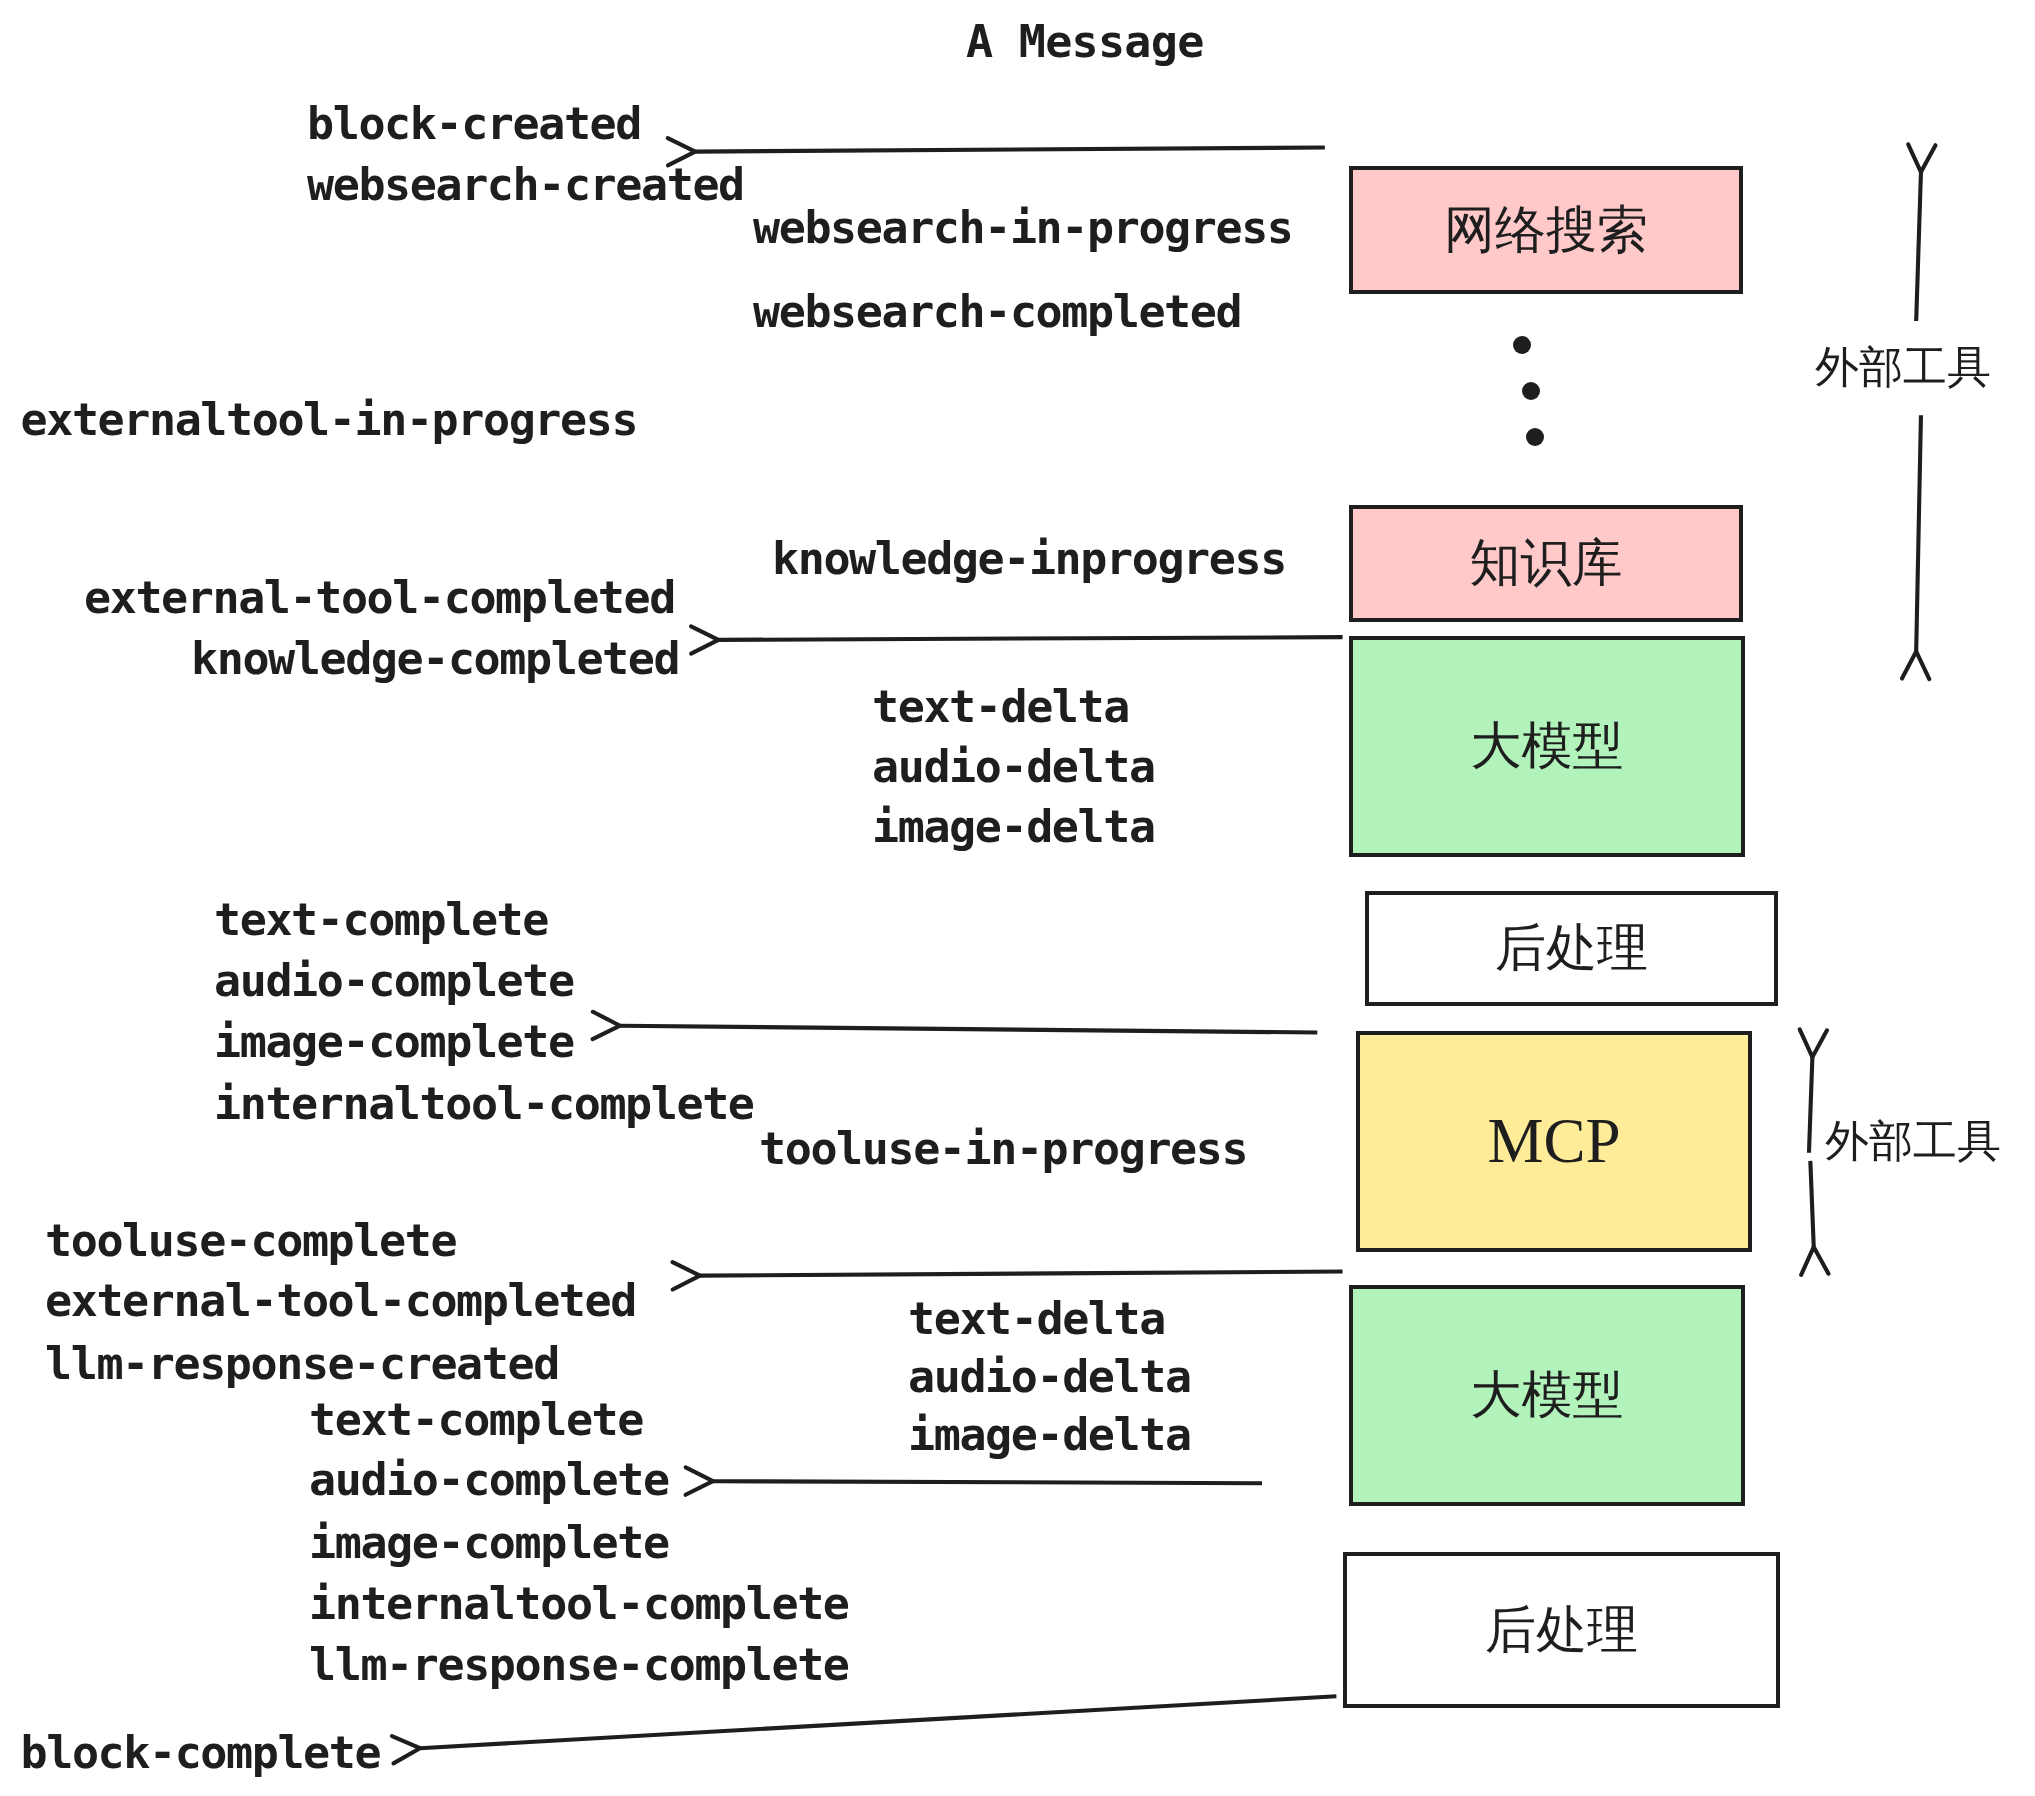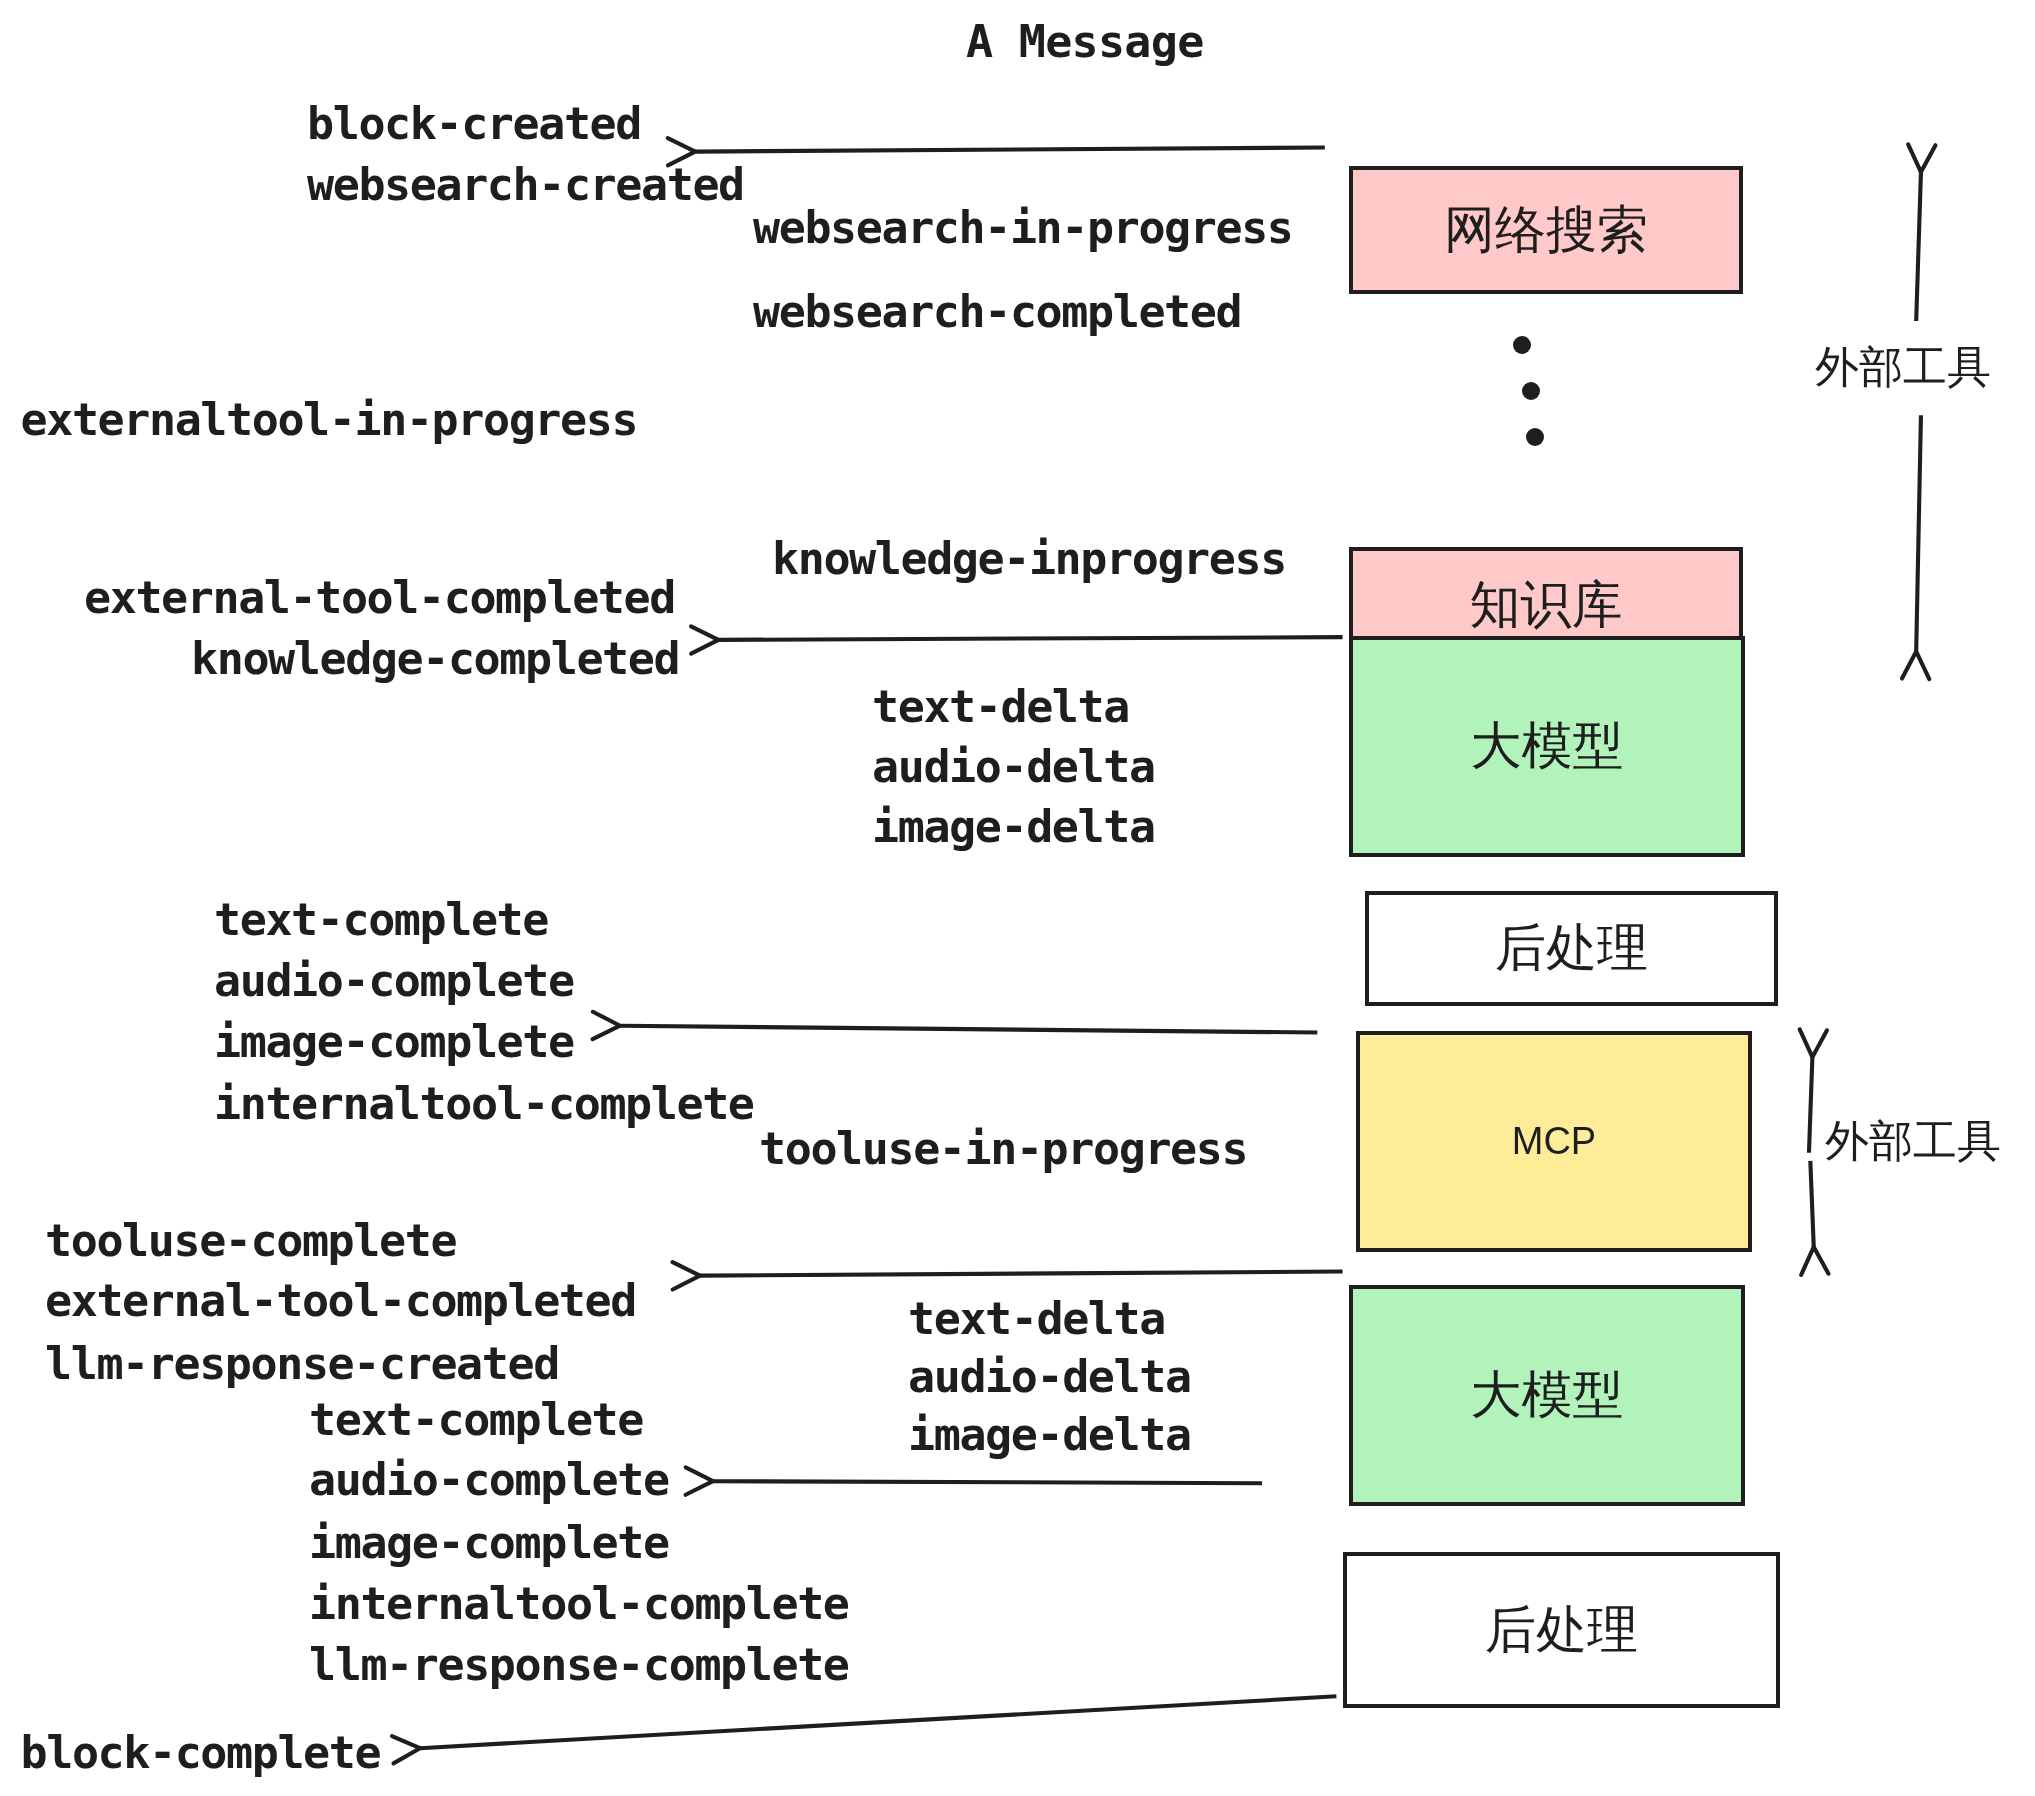--- a/index.html
+++ b/index.html
@@ -21,21 +21,21 @@
   }
   .node{
     position:absolute; box-sizing:border-box; border:4.1px solid var(--ink);
     display:flex; align-items:center; justify-content:center;
     font-family:"Liberation Sans", sans-serif; font-size:51px; color:var(--ink);
     background:var(--paper); white-space:nowrap;
   }
   .fill-pink{background:var(--pink);}
   .fill-green{background:var(--green);}
   .fill-yellow{background:var(--yellow);}
-  .node.mono{font-family:Liberation Sans, sans-serif; font-size:38px;text-align:right;}
+  .node.mono{font-family:Liberation Serif, serif; font-size:63px;text-align:right;}
   .side-label{
     position:absolute; font-family:Liberation Sans, sans-serif;
     font-size:44px; color:var(--ink); white-space:nowrap;
   }
   .dot{position:absolute; width:18.4px; height:18.4px; border-radius:50%; background:var(--ink);}
   svg.overlay{position:absolute; left:0; top:0; pointer-events:none;}
 </style>
 </head>
 <body>
 
@@ -63,21 +63,21 @@
   </svg>
 
   <div class="node fill-pink" style="left:1349px; top:166px; width:394px; height:128px;">
     <span>网络搜索</span>
   </div>
 
   <div class="dot" style="left:1513px; top:336px;"></div>
   <div class="dot" style="left:1522px; top:382px;"></div>
   <div class="dot" style="left:1526px; top:428px;"></div>
 
-  <div class="node fill-pink" style="left:1349px; top:505px; width:394px; height:117px;margin-top:42px;">
+  <div class="node fill-pink" style="left:1349px; top:505px; width:394px; height:117px;">
     <span>知识库</span>
   </div>
 
   <div class="node fill-green" style="left:1349px; top:636px; width:396px; height:221px;">
     <span>大模型</span>
   </div>
 
   <div class="node" style="left:1365px; top:891px; width:413px; height:115px;">
     <span>后处理</span>
   </div>

